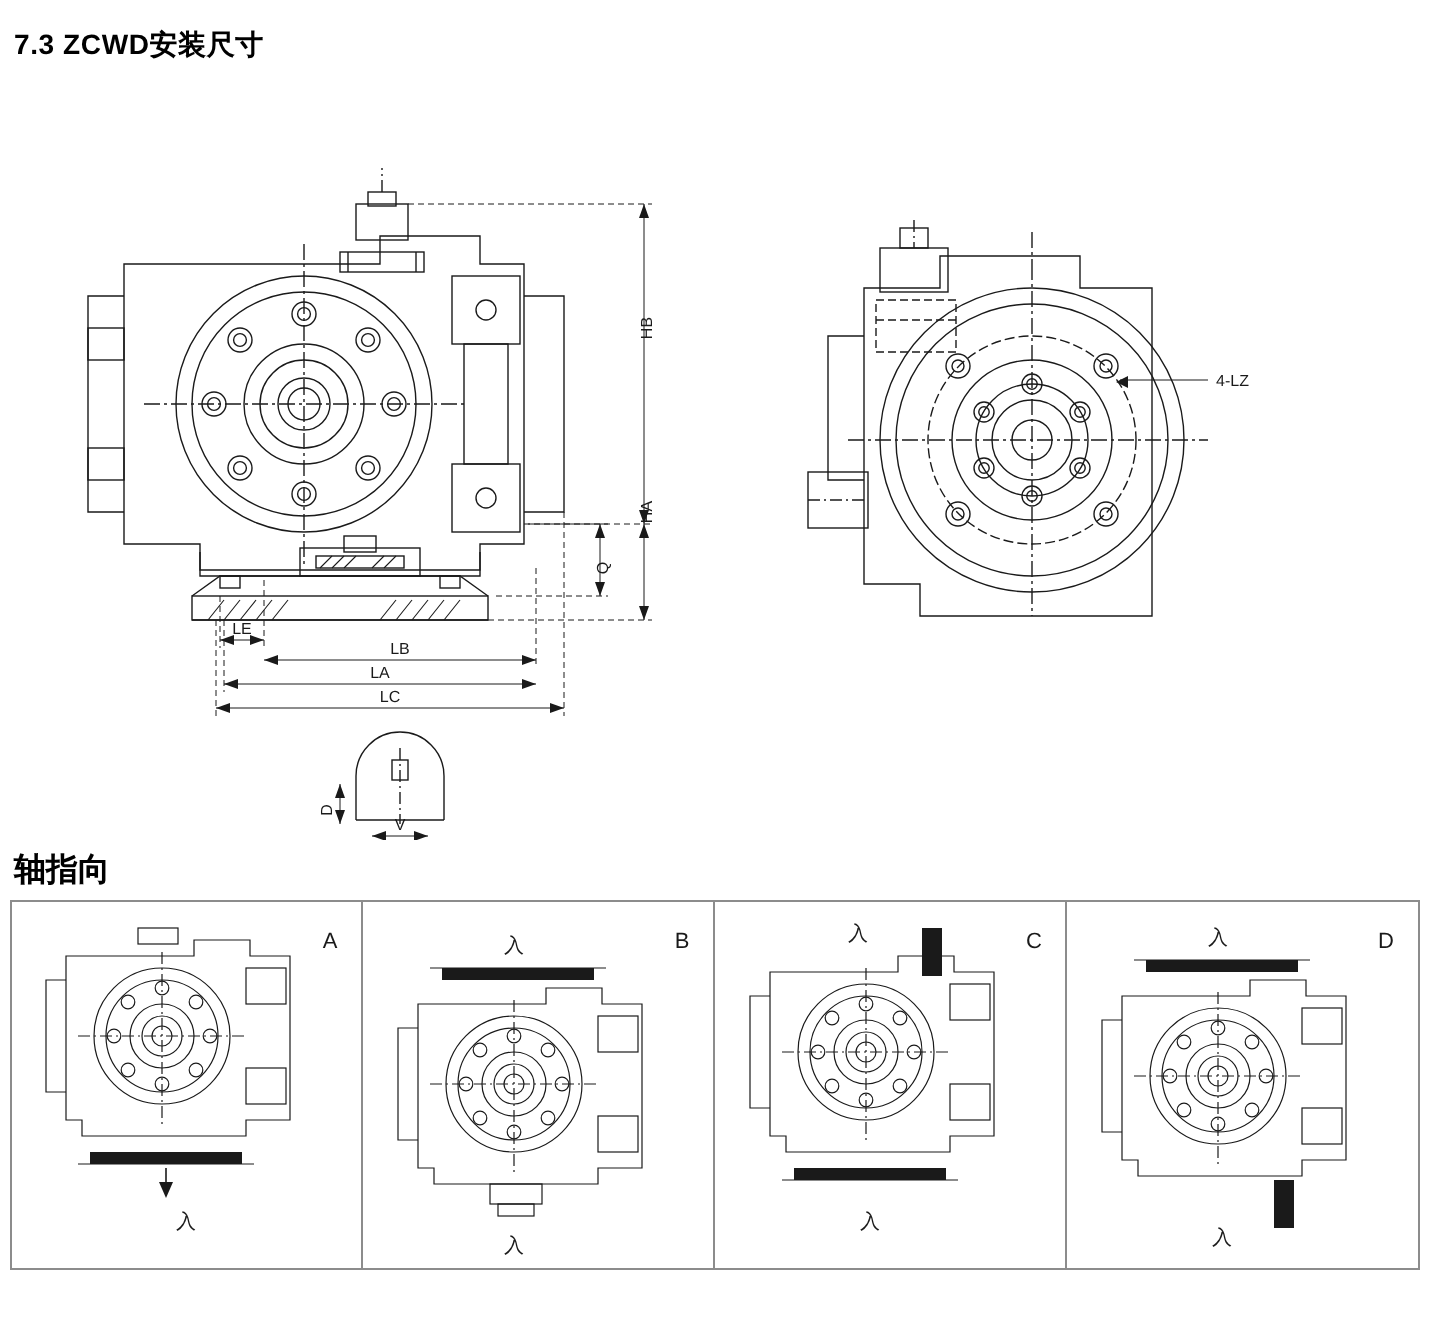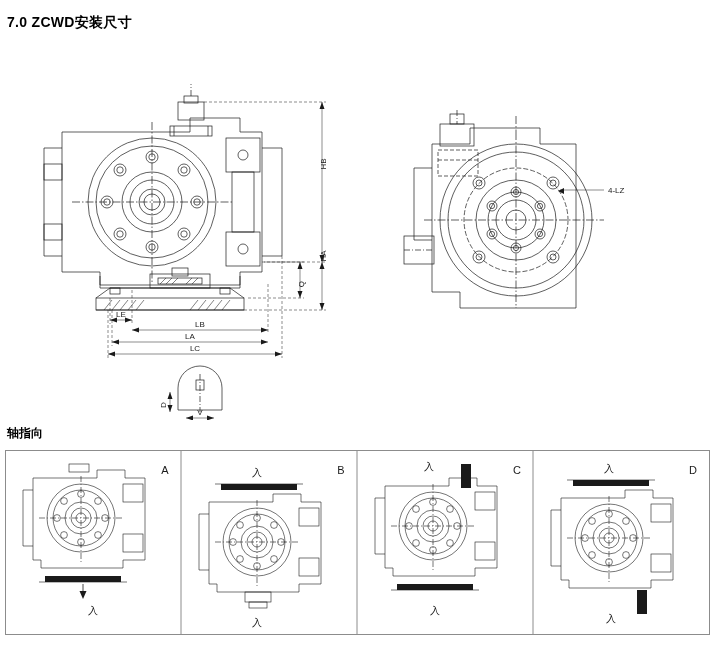--- a/index.html
+++ b/index.html
@@ -20,21 +20,21 @@
     left: 7px;
     top: 14px;
     font-size: 14px;
     font-weight: bold;
     letter-spacing: 0.3px;
   }
   .section-title {
     position: absolute;
     left: 7px;
     top: 425px;
-    font-size: 12px;
+    font-size: 16px;
     font-weight: bold;
     text-align: right;
   }
   .drawing-area {
     position: absolute;
     left: 0;
     top: 40px;
     width: 715px;
     height: 380px;
   }
@@ -58,21 +58,21 @@
   }
   .cn {
     font-family: "DejaVu Sans", sans-serif;
     font-size: 10px;
     fill: #1a1a1a;
   }
 </style>
 </head>
 <body>
 
-<div class="page-title">7.0 ZCWD安装尺寸</div>
+<div class="page-title">7.3 ZCWD安装尺寸</div>
 
 <div class="drawing-area">
 <svg width="715" height="380" viewBox="0 0 715 380">
   <g fill="none" stroke="#1a1a1a" stroke-width="0.7">
 
     <g>
 
       <path d="M62 92 L62 232 L100 232 L100 245 L240 245 L240 232 L262 232 L262 92 L240 92 L240 78 L190 78 L190 92 Z"></path>
 
       <path d="M62 108 L44 108 L44 216 L62 216"></path>

